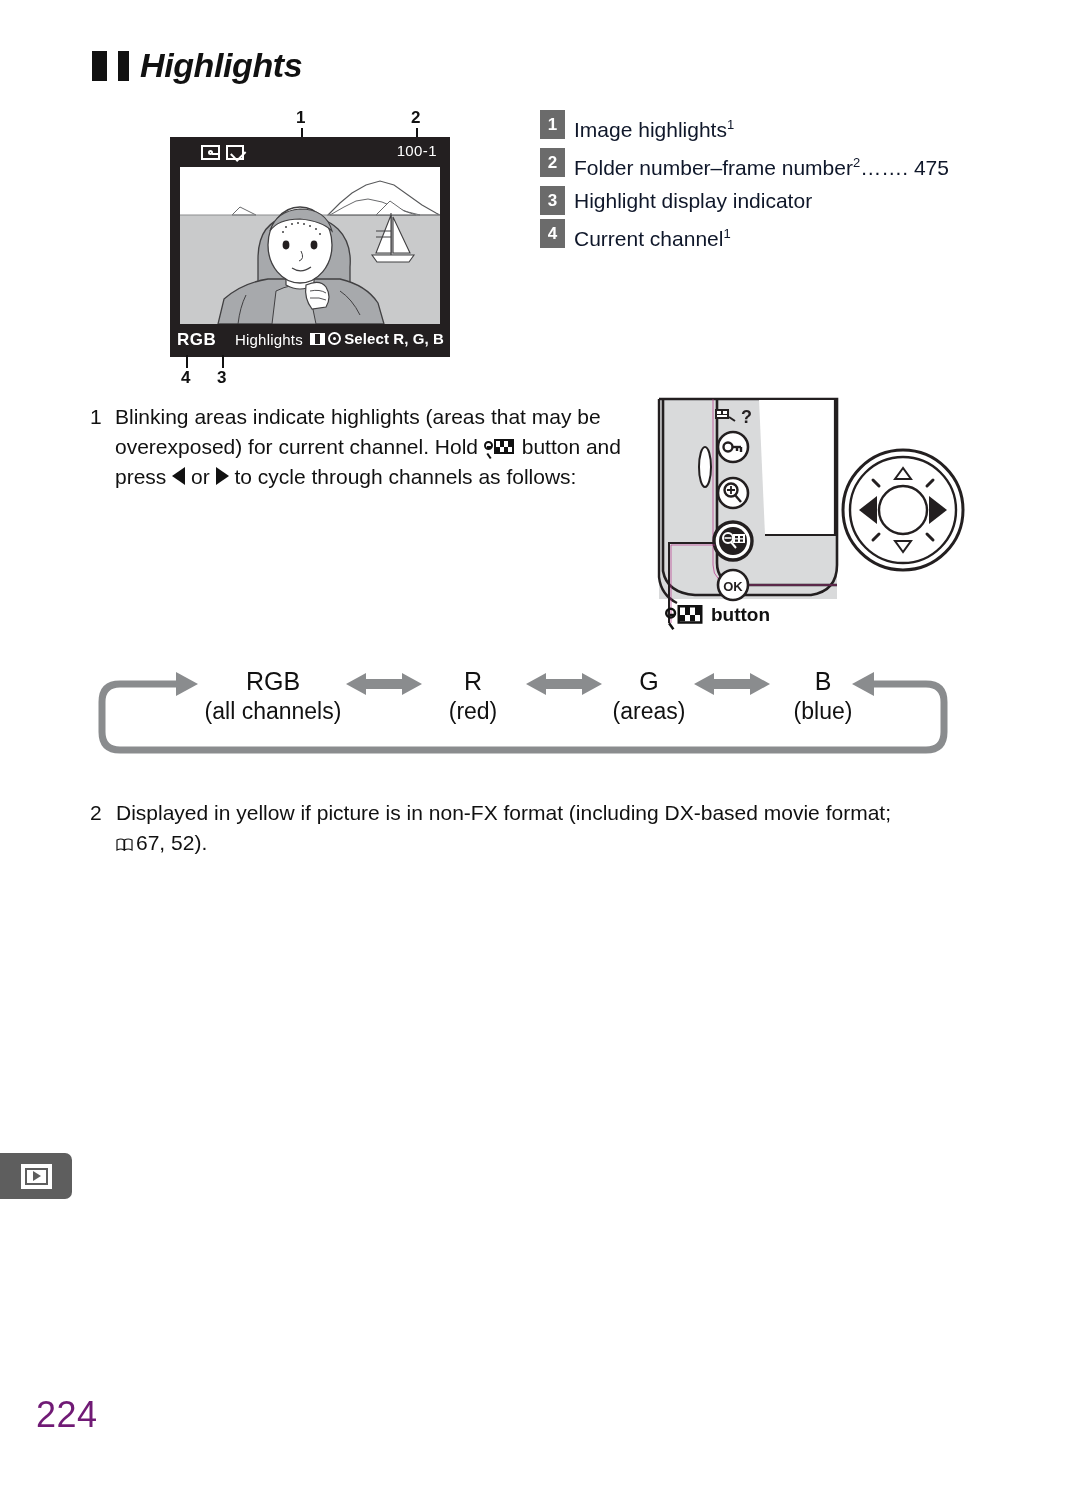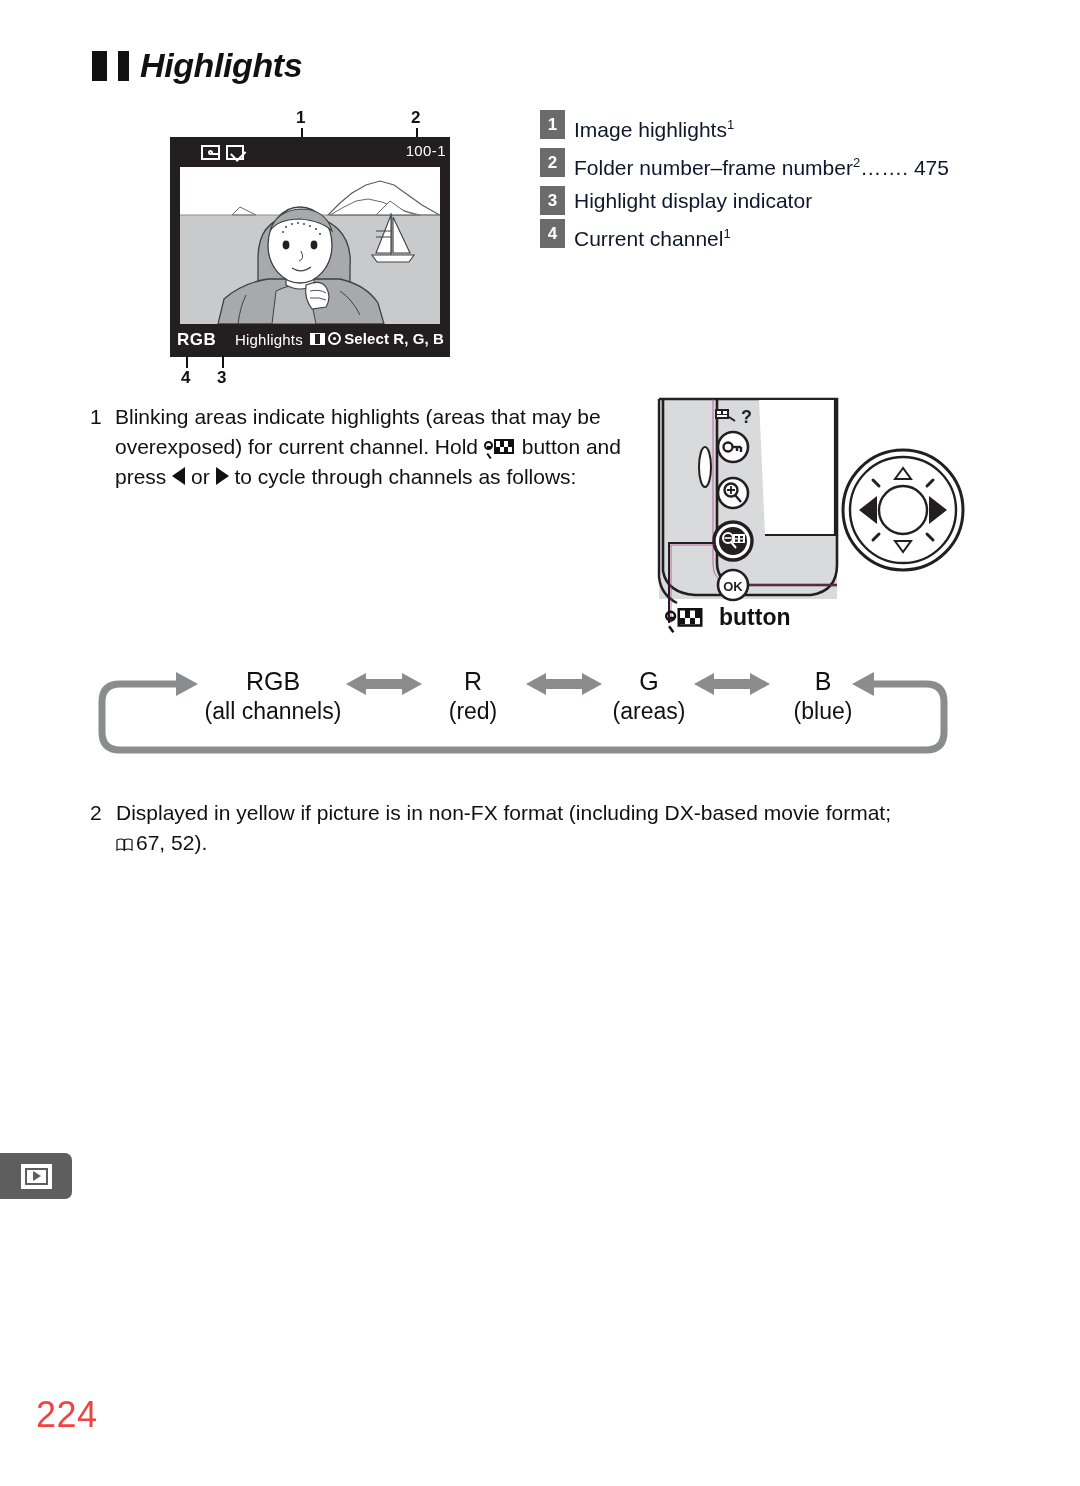--- a/index.html
+++ b/index.html
@@ -63,21 +63,21 @@
     position:absolute; left:55px; top:7px;
     width:18px; height:15px; border:2px solid #fff; box-sizing:border-box;
   }
   .lcd-icon-retouch::after {
     content:""; position:absolute; left:3px; top:1px;
     width:11px; height:8px;
     border-left:2px solid #fff; border-bottom:2px solid #fff;
     transform:rotate(-45deg) translate(0px,1px);
   }
   #lcd-frameno {
-    position:absolute; right:3px; top:4px;
+    position:absolute; right:12px; top:4px;
     color:#fff; font-size:15px; letter-spacing:0.4px;
     font-family:"Liberation Sans", sans-serif;
   }
 
   
   #lcd-image {
     position:absolute; left:9px; top:29px; right:9px; bottom:32px;
     background:#ffffff; overflow:hidden;
   }
   #lcd-bottombar {
@@ -189,22 +189,22 @@
   }
   .tri-right {
     border-top:9px solid transparent; border-bottom:9px solid transparent;
     border-left:13px solid #111;
   }
 
   
   #camdiag { position:absolute; left:655px; top:395px; width:330px; height:250px; }
   #btnlabel {
     position:absolute; left:665px; top:604px;
-    display:flex; align-items:center; gap:12px;
-    font-size:23px; font-weight:bold; color:#111;
+    display:flex; align-items:center; gap:4px;
+    font-size:19px; font-weight:bold; color:#111;
   }
 
   
   #cycle { position:absolute; left:88px; top:662px; width:870px; height:100px; }
   .cyc-label {
     position:absolute; text-align:center; color:#111;
   }
   .cyc-top { font-size:25px; line-height:30px; }
   .cyc-bot { font-size:23px; line-height:30px; }
 
@@ -239,21 +239,21 @@
   .play-tri {
     width:0; height:0;
     border-top:5px solid transparent; border-bottom:5px solid transparent;
     border-left:8px solid #5e5e5e;
     margin-left:1px;
   }
 
   
   #pageno {
     position:absolute; left:36px; top:1394px;
-    font-size:36px; color:#ef4444; letter-spacing:0.5px;
+    font-size:36px; color:#701a75; letter-spacing:0.5px;
   }
 </style>
 </head>
 <body>
 
 <div id="heading">
   <span class="hd-sq"></span>
   <span class="hd-sq second"></span>
   <span class="hd-text">Highlights</span>
 </div>

